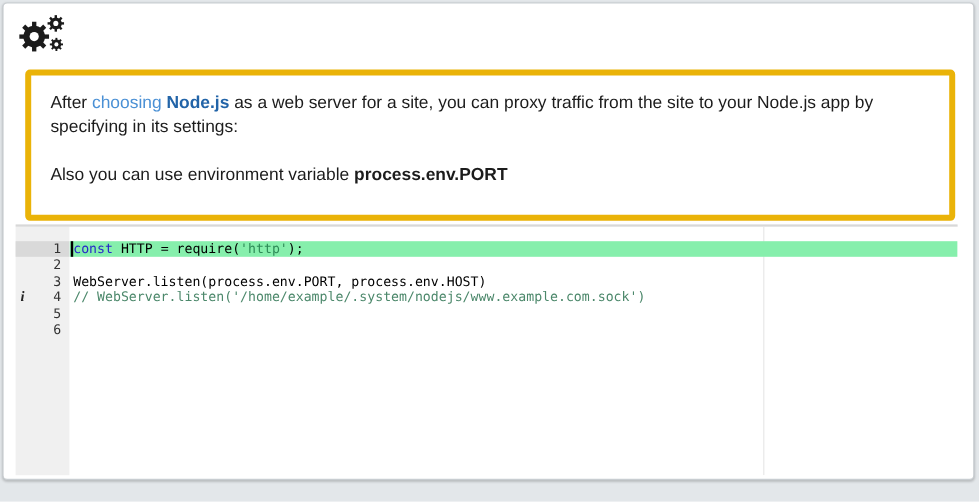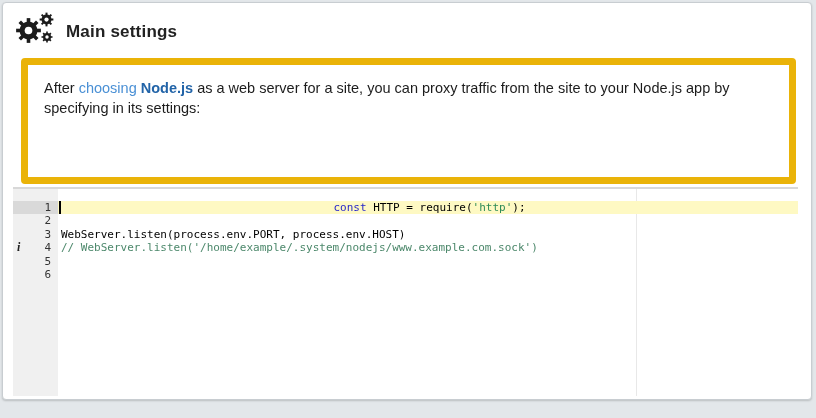--- a/index.html
+++ b/index.html
@@ -22,21 +22,21 @@
   .gear-big   { left:0;  top:5px;  }
   .gear-sm1   { left:24px; top:0;  }
   .gear-sm2   { left:26px; top:19px;}
   .page-title {
     position:absolute; left:63px; top:19px;
     font-size:17px; font-weight:bold; color:#222222; letter-spacing:.2px;
   }
   
   .notice {
     position:absolute; left:18px; top:55px; width:775px; height:126px;
-    border:7px solid #eab308; border-radius:4px;
+    border:5px solid #eab308; border-radius:4px;
     padding:13px 16px;
     font-size:14.5px; line-height:20px; color:#1c1c1c;
     overflow:hidden;
   }
   .notice a { text-decoration:none; color:#4a90d5; cursor:pointer; }
   .notice a b { color:#2264a8; }
   .env-line { margin-top:20px; }
   
   .editor {
     position:absolute; left:10px; top:184px; width:785px; height:209px;
@@ -63,21 +63,21 @@
     padding-top:12px; background:#ffffff; overflow:hidden;
   }
   .print-margin {
     position:absolute; left:578px; top:0; bottom:0; width:1px;
     background:#e8e8e8; z-index:0;
   }
   .c-row {
     height:13.4px; line-height:13.4px; white-space:pre;
     padding-left:3px; position:relative; z-index:1;
   }
-  .c-row.active { background:#fef9c3;text-align:center; }
+  .c-row.active { background:#86efac; }
   .cursor {
     position:absolute; left:1px; top:0; width:2px; height:13px; background:#000;
   }
 </style>
 </head>
 <body>
 
 <svg width="0" height="0" style="position:absolute">
   <defs>
     <g id="gear">
@@ -99,24 +99,24 @@
     <svg class="gear-big" width="27" height="27" viewBox="0 0 24 24">
         <use href="#gear"></use>
       </svg>
     <svg class="gear-sm1" width="15" height="15" viewBox="0 0 24 24">
         <use href="#gear"></use>
       </svg>
     <svg class="gear-sm2" width="12" height="12" viewBox="0 0 24 24">
         <use href="#gear"></use>
       </svg>
   </div>
-  <div class="page-title">Main settings</div>
 
   <div class="notice">
     <div><span>After </span><a><span>choosing </span><b>Node.js</b></a><span> as a web server for a site, you can proxy traffic from the site to your Node.js app by specifying in its settings:</span></div>
+    <div class="env-line"><span>Also you can use environment variable </span><b>process.env.PORT</b></div>
   </div>
 
   <div class="editor">
     <div class="gutter" id="gutter">
         <div class="g-row active">1</div>
         <div class="g-row">2</div>
         <div class="g-row">3</div>
         <div class="g-row"><span class="g-annot">i</span>4</div>
         <div class="g-row">5</div>
         <div class="g-row">6</div>

